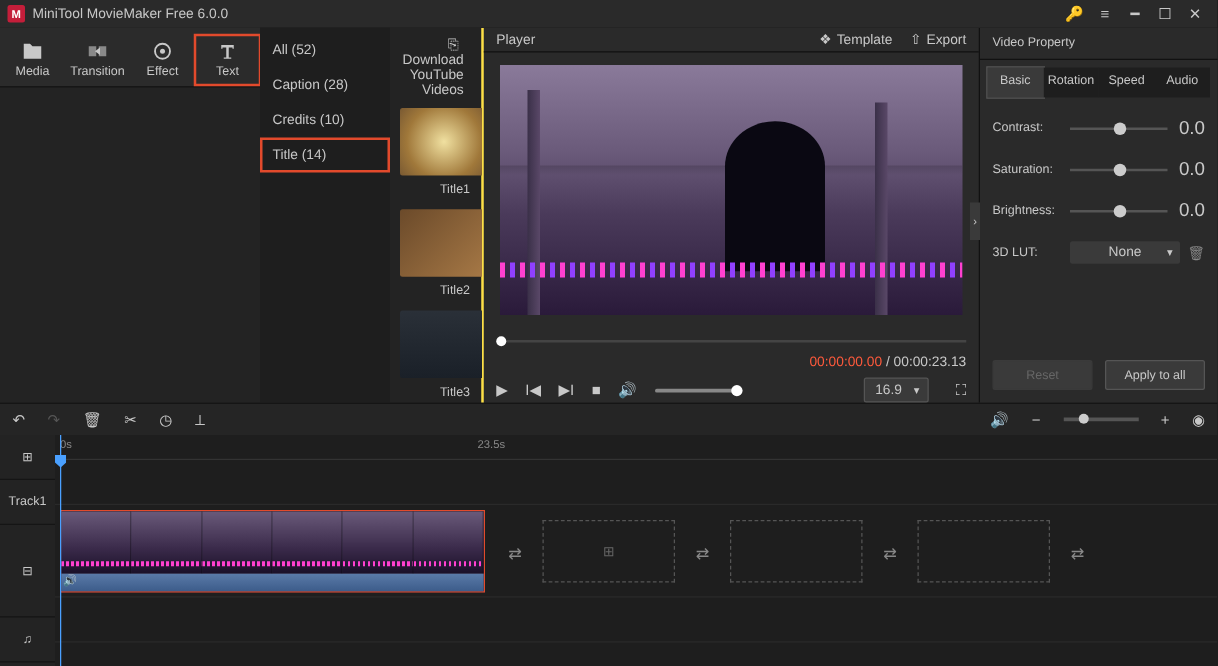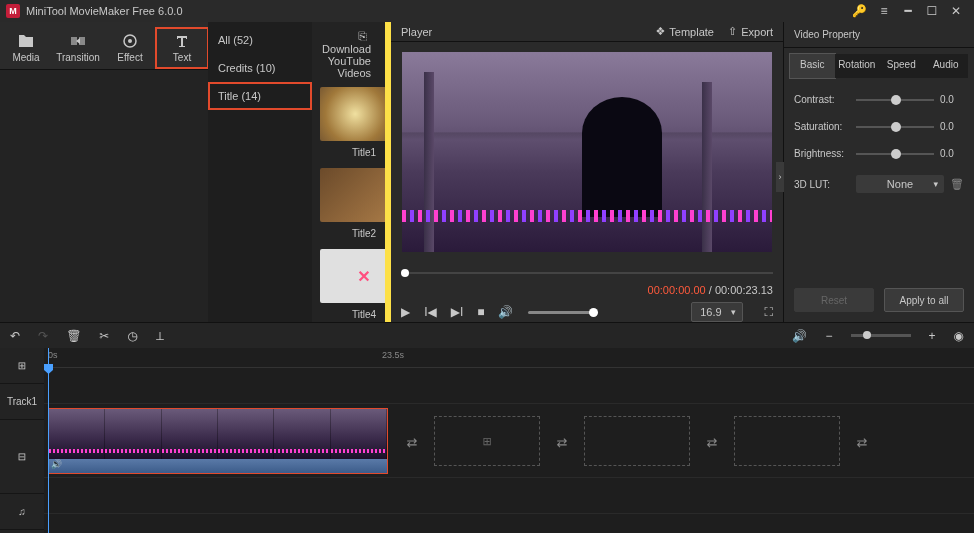--- a/index.html
+++ b/index.html
@@ -30,21 +30,21 @@
 .thumb-label{text-align:center;margin-top:6px;font-size:10px}
 .t1{background:radial-gradient(circle at 40% 50%,#f0e0a0 0%,#a0783a 50%,#523a2a 100%)}
 .t2{background:linear-gradient(135deg,#6b4a2a,#b0804a)}
 .t3{background:linear-gradient(180deg,#2a3038,#1a2028)}
 .t4{background:#e0e0e0;display:flex;align-items:center;justify-content:center}
 .t4::after{content:"✕";color:#ff5080;font-size:16px;font-weight:bold}
 .t5{background:linear-gradient(180deg,#5aa8c8,#3a7898);display:flex;align-items:center;justify-content:center}
 .t5::after{content:"";width:30px;height:2px;background:#9fe0ff}
 .t6{background:linear-gradient(135deg,#4ed0b0,#3ab090);border:1px solid #e24a2c;display:flex;align-items:center;justify-content:center}
 .t6::after{content:"";width:50px;height:10px;background:#1a1a1a}
-.middle{flex:1;background:#2a2a2a;display:flex;flex-direction:column;border-left:6px solid #fde047;border-right:1px solid #111}
+.middle{flex:1;background:#2a2a2a;display:flex;flex-direction:column;border-left:2px solid #fde047;border-right:1px solid #111}
 .player-head{height:26px;display:flex;align-items:center;padding:0 10px;border-bottom:1px solid #111}
 .player-head .spacer{flex:1}
 .head-btn{display:flex;align-items:center;gap:4px;margin-left:14px;cursor:pointer;font-size:10px}
 .preview{flex:1;padding:10px;display:flex;align-items:center;justify-content:center}
 .preview-img{width:370px;height:200px;background:linear-gradient(180deg,#8a7a9a 0%,#6a5a7a 35%,#4a3a5a 60%,#2a1a3a 100%);position:relative;overflow:hidden}
 .pillar{position:absolute;bottom:0;background:linear-gradient(90deg,#3a3048,#5a4868);}
 .p1{left:22px;width:10px;height:180px}
 .p2{right:60px;width:10px;height:170px}
 .cables{position:absolute;top:40px;left:0;right:0;height:80px;background:linear-gradient(180deg,transparent 50%,rgba(0,0,0,.15) 51%,transparent 60%)}
 .silh{position:absolute;bottom:35px;left:180px;width:80px;height:120px;background:#0a0812;border-radius:50% 50% 0 0 / 30% 30% 0 0}
@@ -65,21 +65,21 @@
 .right-panel{width:190px;background:#2a2a2a;display:flex;flex-direction:column}
 .rp-head{height:26px;display:flex;align-items:center;padding:0 10px;border-bottom:1px solid #111;font-size:10px}
 .subtabs{display:flex;height:24px;margin:6px}
 .subtab{flex:1;text-align:center;line-height:22px;font-size:10px;background:#1e1e1e;cursor:pointer}
 .subtab.active{background:#3a3a3a;outline:1px solid #555}
 .prop{padding:10px 10px;display:flex;flex-direction:column;gap:16px}
 .prop-row{display:flex;align-items:center;gap:6px}
 .prop-row .lbl{width:56px;font-size:10px}
 .slider{flex:1;height:2px;background:#555;position:relative}
 .slider-thumb{position:absolute;top:-4px;left:45%;width:10px;height:10px;border-radius:50%;background:#ccc}
-.val{width:24px;text-align:left;font-size:10px}
+.val{width:24px;text-align:right;font-size:15px}
 .lut-sel{flex:1;background:#3a3a3a;height:18px;display:flex;align-items:center;justify-content:center;border-radius:2px;position:relative;font-size:10px}
 .lut-sel::after{content:"▾";position:absolute;right:6px;font-size:9px}
 .trash{cursor:pointer;font-size:11px;color:#888}
 .rp-foot{margin-top:auto;padding:10px;display:flex;gap:10px}
 .rp-btn{flex:1;height:24px;background:#3a3a3a;border:1px solid #555;display:flex;align-items:center;justify-content:center;border-radius:2px;cursor:pointer;font-size:10px}
 .rp-btn.disabled{color:#666;border-color:#3a3a3a}
 .expand-tab{position:absolute;left:-8px;top:140px;width:8px;height:30px;background:#3a3a3a;display:flex;align-items:center;justify-content:center;font-size:9px;cursor:pointer}
 .timeline-bar{height:26px;background:#252525;display:flex;align-items:center;padding:0 10px;gap:18px;border-top:1px solid #111}
 .tl-icon{cursor:pointer;font-size:12px}
 .tl-bar-spacer{flex:1}
@@ -147,36 +147,41 @@
       <div class="tool active active-box">
         <svg viewBox="0 0 16 16">
             <path d="M3 3h10v3h-1V5H9v8h2v1H5v-1h2V5H4v1H3z"></path>
           </svg>
         <span class="tool-label">Text</span>
       </div>
     </div>
     <div class="left-body">
       <div class="cat-list">
         <div class="cat-item">All (52)</div>
+        <div class="cat-item">Caption (28)</div>
         <div class="cat-item">Credits (10)</div>
         <div class="cat-item active">Title (14)</div>
       </div>
       <div class="browser">
         <div class="dl-row">
           <span class="dl-icon">⎘</span>
           <span>Download YouTube Videos</span>
         </div>
         <div class="thumb-grid">
           <div class="thumb">
               <div class="thumb-img t1"></div>
               <div class="thumb-label">Title1</div>
             </div>
           <div class="thumb">
               <div class="thumb-img t2"></div>
               <div class="thumb-label">Title2</div>
+            </div>
+          <div class="thumb">
+              <div class="thumb-img t3"></div>
+              <div class="thumb-label">Title3</div>
             </div>
           <div class="thumb">
               <div class="thumb-img t4"></div>
               <div class="thumb-label">Title4</div>
             </div>
           <div class="thumb">
               <div class="thumb-img t5"></div>
             </div>
           <div class="thumb">
               <div class="thumb-img t6"></div>

